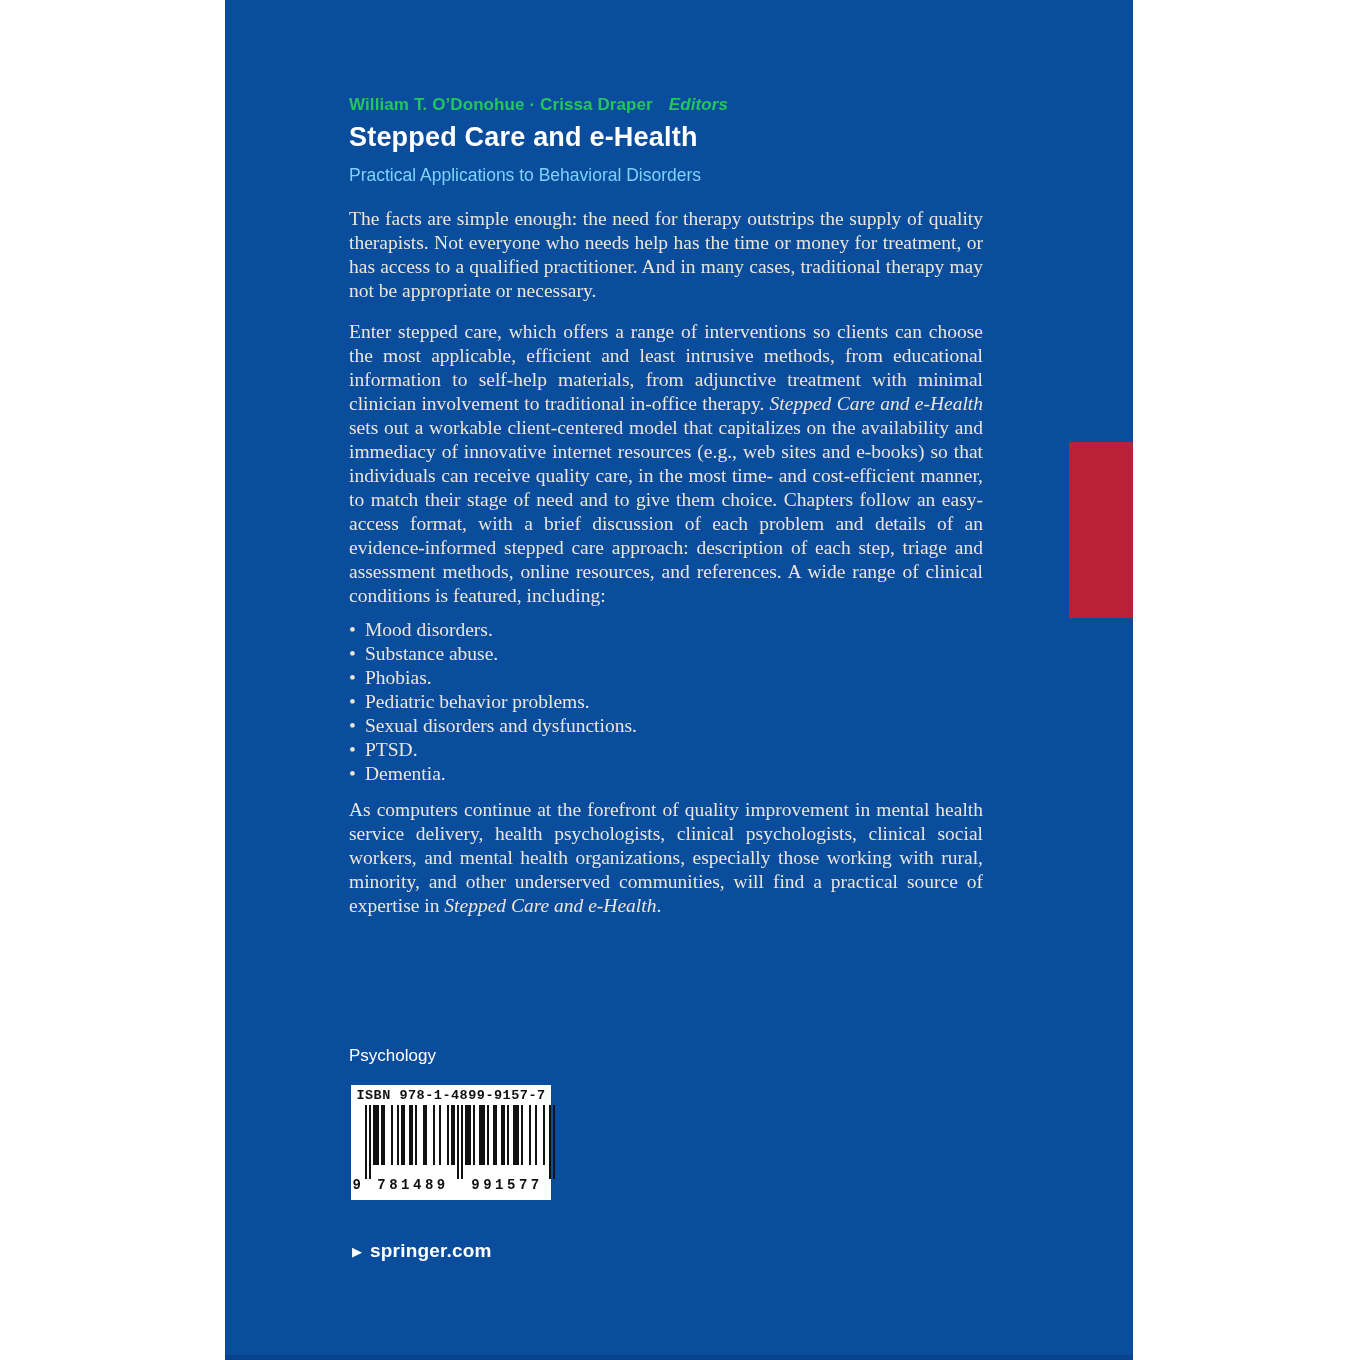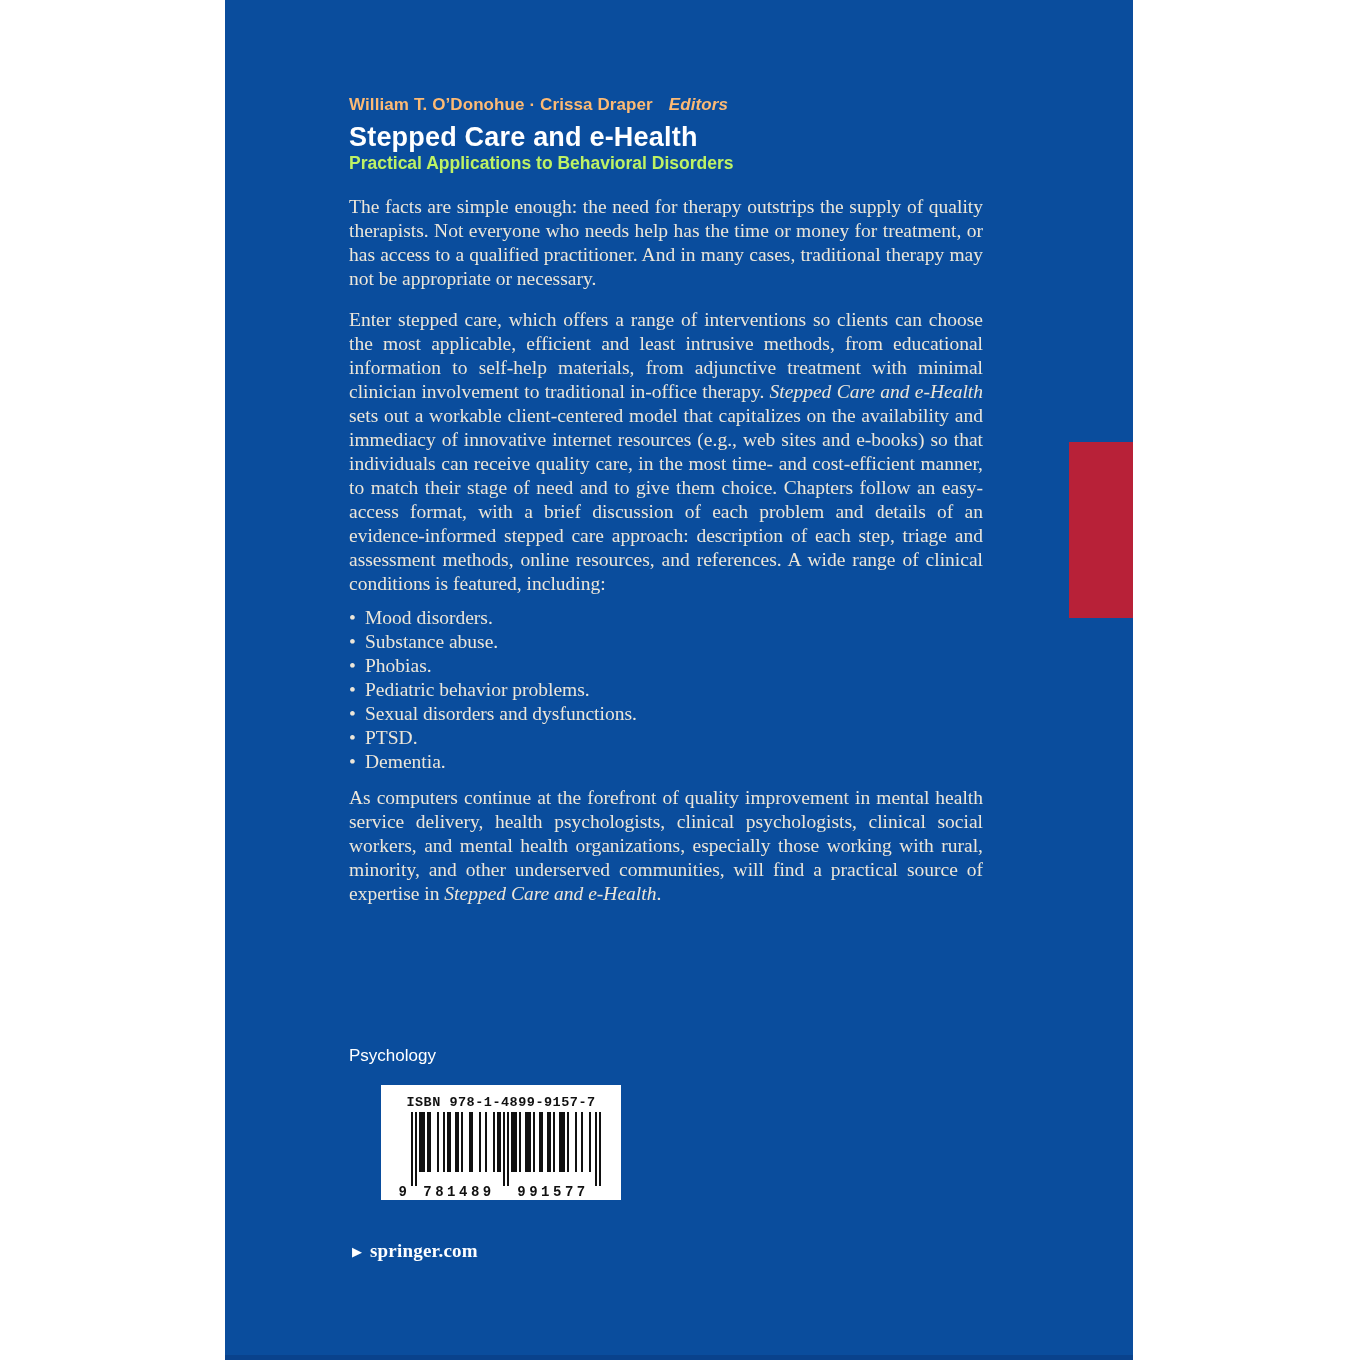--- a/index.html
+++ b/index.html
@@ -38,42 +38,42 @@
     position:absolute;
     left:124px; top:95px;
     width:634px;
     color:#ffffff;
   }
 
   .author-line {
     font-size:17px;
     font-weight:600;
     letter-spacing:0.1px;
-    color:#fdba74;
+    color:#22c55e;
   }
   .editors-label {
     font-style:italic;
     font-weight:600;
     margin-left:16px;
   }
 
   .book-title {
     margin-top:7px;
     font-size:27px;
     font-weight:bold;
     letter-spacing:0.2px;
     line-height:1.15;
     color:#ffffff;
   }
 
   .book-subtitle {
-    margin-top:0;
+    margin-top:12px;
     font-size:17.5px;
-    font-weight:700;
-    color:#bef264;
+    font-weight:400;
+    color:#7dd3fc;
   }
 
   .synopsis {
     font-family:"Liberation Serif", serif;
     color:#ece6d9;
     font-size:19.5px;
     line-height:24px;
     text-align:justify;
   }
   .synopsis p.par1 { margin-top:21px; }
@@ -89,24 +89,23 @@
     position:absolute;
     left:124px; top:1046px;
     font-size:17px;
     font-weight:normal;
     color:#ffffff;
   }
 
   .barcode-panel {
     position:absolute;
     left:126px; top:1085px;
-    width:240px; height:115px;
+    width:200px; height:115px;
     background:#ffffff;
-    padding-top:10px;
-    margin-left:30px;
+    padding-top:3px;
   }
   .isbn-label {
     text-align:center;
     font-family:"Liberation Mono", monospace;
     font-size:13.5px;
     font-weight:bold;
     letter-spacing:0.5px;
     color:#111111;
     white-space:nowrap;
   }
@@ -128,21 +127,20 @@
   }
   .arrow-icon {
     font-size:13px;
     margin-right:8px;
     line-height:1;
   }
   .website-label {
     font-size:19px;
     font-weight:bold;
     letter-spacing:0.2px;
-    font-family:Liberation Serif, serif;
   }
 </style>
 </head>
 <body>
 
 <div class="page">
   <div class="cover">
 
     <div class="red-tab"></div>
 

